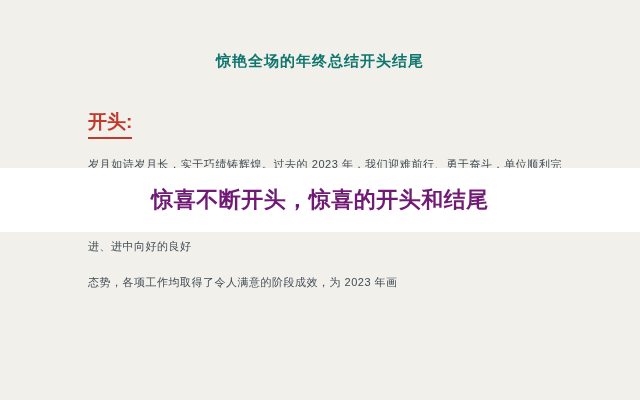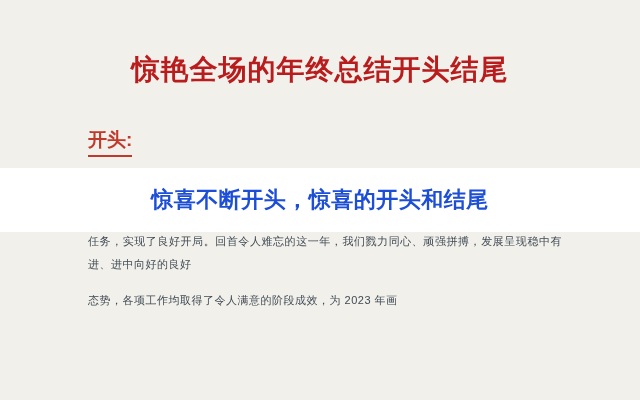--- a/index.html
+++ b/index.html
@@ -23,22 +23,22 @@
     position: absolute;
     left: 0;
     top: 0;
     width: 640px;
     height: 400px;
     background: #f2f0eb;
     box-sizing: border-box;
     padding: 40px 78px 0 78px;
   }
   .doc-title {
-    color: #b91c1c;
-    font-size: 28px;
+    color: #0f766e;
+    font-size: 15px;
     font-weight: bold;
     text-align: center;
     letter-spacing: 1px;
     line-height: 1.4;
     margin: 10px 0 0 0;
     white-space: nowrap;
   }
   .section-label {
     color: #c0392b;
     font-size: 19px;
@@ -61,21 +61,21 @@
     left: 0;
     top: 168px;
     width: 640px;
     height: 64px;
     background: #ffffff;
     display: flex;
     align-items: center;
     justify-content: center;
   }
   .overlay-title {
-    color: #1d4ed8;
+    color: #701a75;
     font-size: 22px;
     font-weight: bold;
     letter-spacing: 0.5px;
     white-space: nowrap;
   }
 </style>
 </head>
 <body>
 
 <div class="page">

